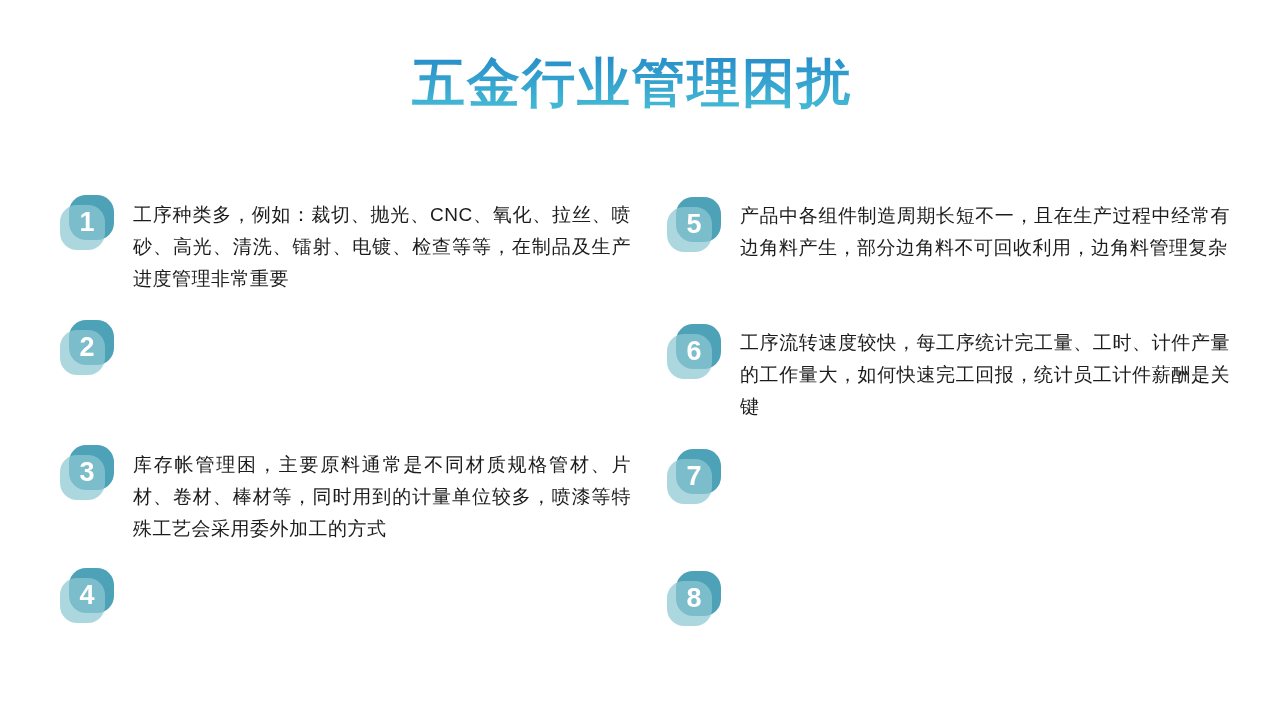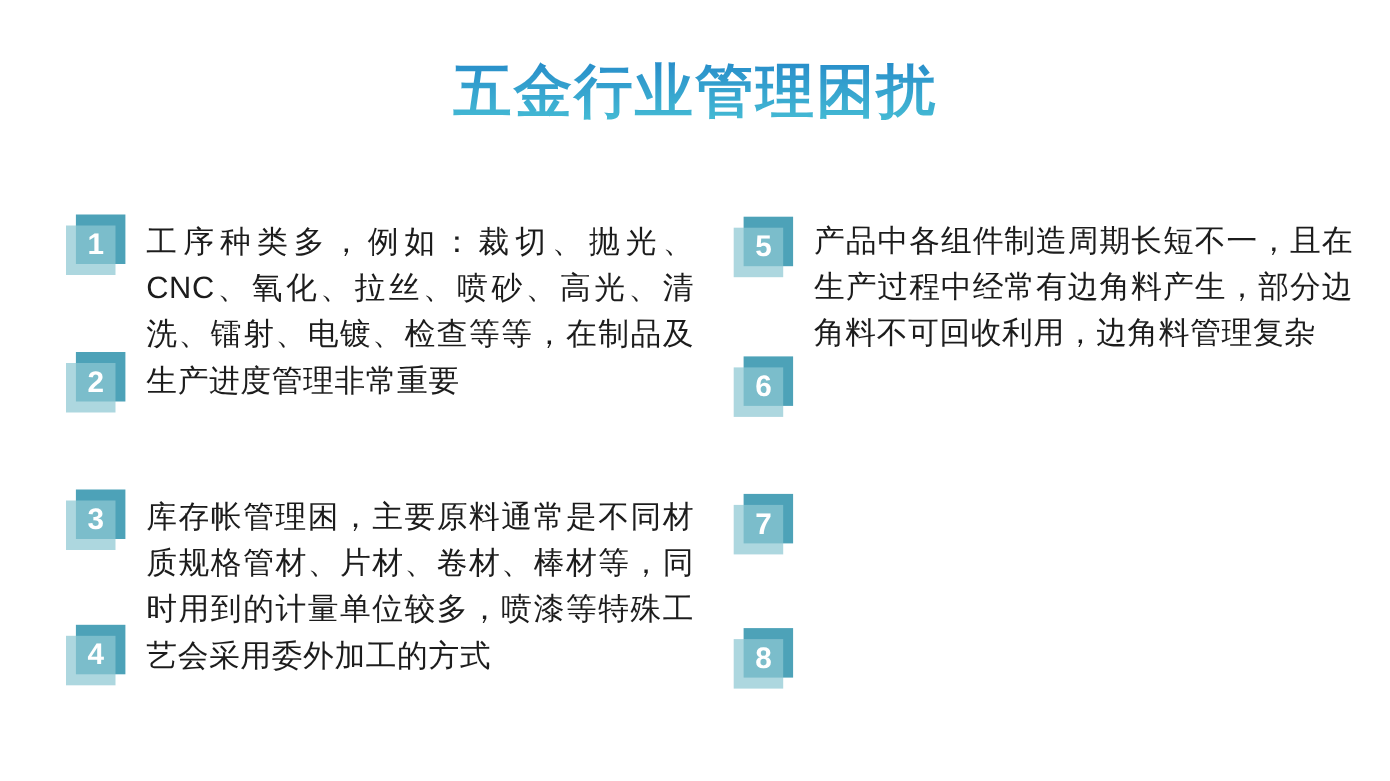--- a/index.html
+++ b/index.html
@@ -1,15 +1,15 @@
 <!DOCTYPE html>
 <html><head>
 <meta charset="utf-8">
 <style>
-  * { margin: 0; padding: 0; box-sizing: border-box; }
+  * { margin: 0; padding: 0; box-sizing: border-box; border-radius: 17px; }
   html, body { width: 1264px; height: 710px; }
   body {
     background: #ffffff;
     font-family: "Liberation Sans", "DejaVu Sans", sans-serif;
     overflow: hidden;
   }
   .slide {
     position: relative;
     width: 1264px;
     height: 710px;
@@ -79,22 +79,22 @@
     align-items: center;
     justify-content: center;
     font-size: 27px;
     font-weight: 700;
     color: #ffffff;
     z-index: 3;
   }
   .item-text {
     padding-top: 4px;
     width: 498px;
-    font-size: 28px;
-    line-height: 42px;
+    font-size: 19px;
+    line-height: 32px;
     letter-spacing: 0.5px;
     color: #1c1c1c;
     text-align: justify;
   }
   .item.right .item-text { width: 490px; font-family: Liberation Mono, monospace; }
 </style>
 </head>
 <body>
 
 <div class="slide">
@@ -143,20 +143,21 @@
     </div>
     <div class="item-text">产品中各组件制造周期长短不一，且在生产过程中经常有边角料产生，部分边角料不可回收利用，边角料管理复杂</div>
   </div>
 
   <div class="item pos-6 right">
     <div class="badge">
       <div class="badge-dark"></div>
       <div class="badge-light"></div>
       <div class="badge-num">6</div>
     </div>
+    <div class="item-text">工序流转速度较快，每工序统计完工量、工时、计件产量的工作量大，如何快速完工回报，统计员工计件薪酬是关键</div>
   </div>
 
   <div class="item pos-7 right">
     <div class="badge">
       <div class="badge-dark"></div>
       <div class="badge-light"></div>
       <div class="badge-num">7</div>
     </div>
   </div>
 

